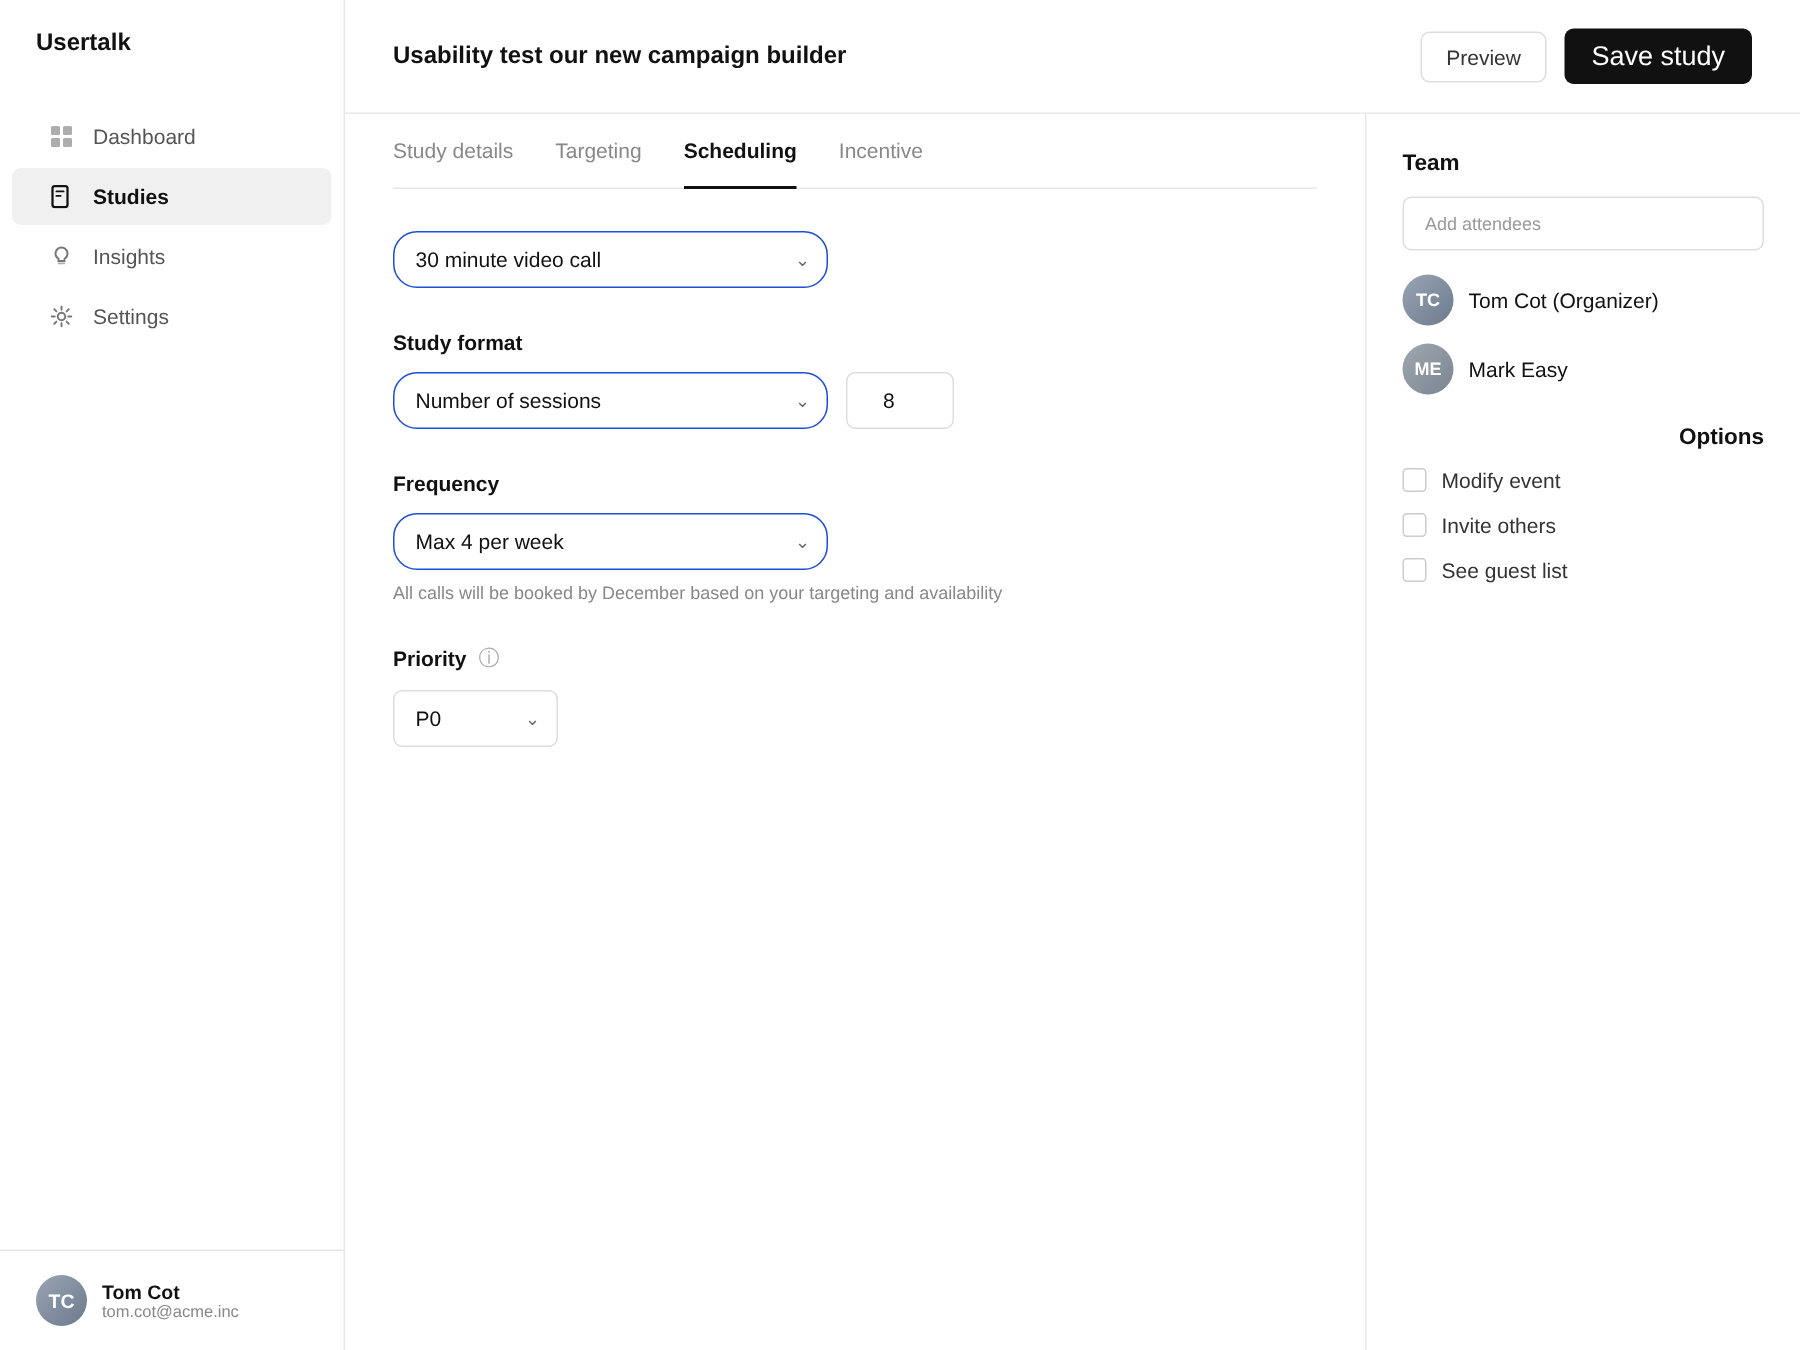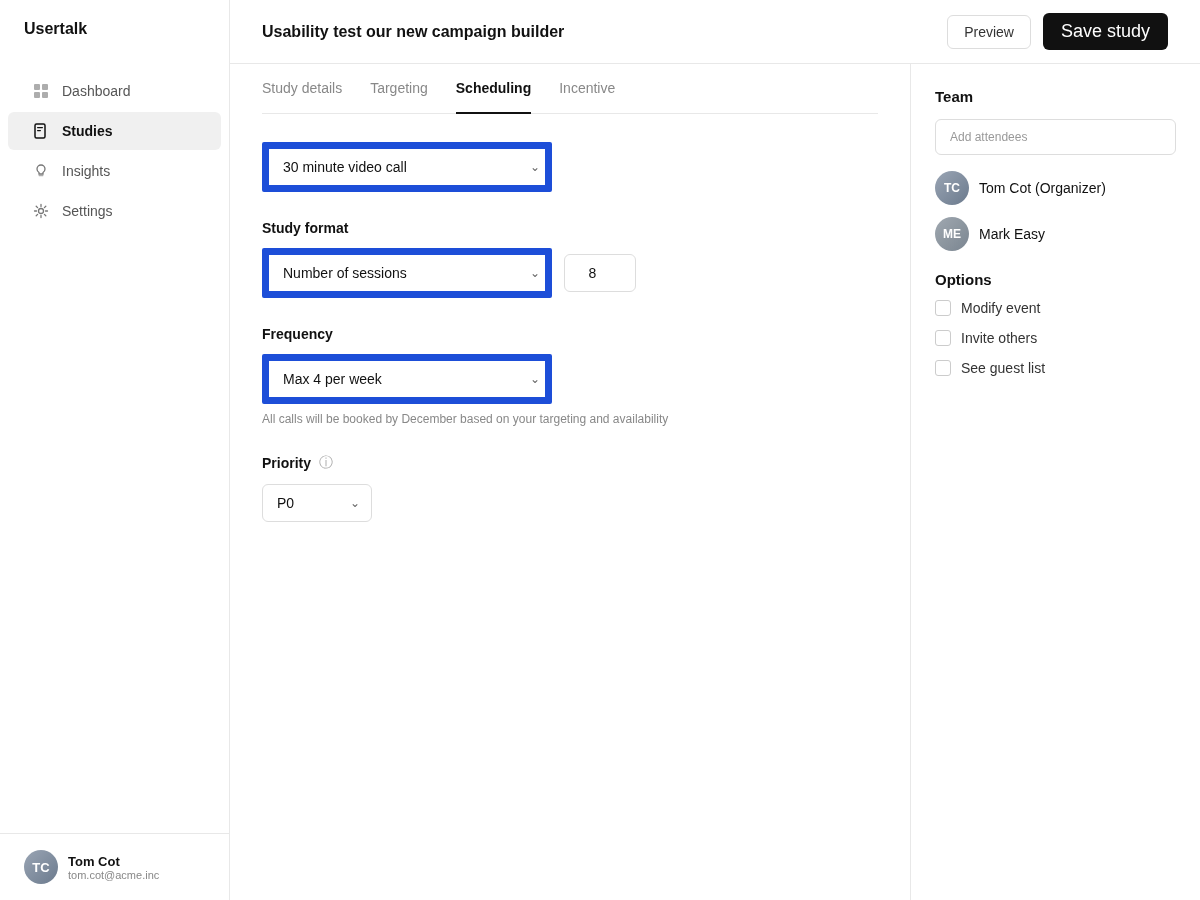--- a/index.html
+++ b/index.html
@@ -82,21 +82,21 @@
       flex: 1;
       display: flex;
       flex-direction: column;
       overflow: hidden;
     }
     .top-bar {
       display: flex;
       align-items: center;
       justify-content: space-between;
       padding: 0 32px;
-      height: 64px;
+      height: 76px;
       border-bottom: 1px solid #e8e8e8;
     }
     .study-title {
       font-size: 16px;
       font-weight: 600;
       color: #111;
     }
     .top-bar-actions {
       display: flex;
       align-items: center;
@@ -164,22 +164,22 @@
     }
     .select-wrapper {
       position: relative;
       display: inline-block;
     }
     .select-full {
       width: 290px;
     }
     .form-select {
       appearance: none;
-      border: 7px solid #1d4ed8;
-      border-radius: 2px;
+      border: 1px solid #1d4ed8;
+      border-radius: 16px;
       padding: 10px 36px 10px 14px;
       font-size: 14px;
       color: #111;
       background: #fff;
       cursor: pointer;
       width: 100%;
     }
     .select-chevron {
       position: absolute;
       right: 12px;
@@ -280,20 +280,21 @@
     }
     .member-name {
       font-size: 14px;
       color: #111;
     }
     .options-section {
       margin-top: 20px;
     }
     .options-section .panel-section-title {
       margin-bottom: 12px;
+      text-align: right;
     }
     .option-row {
       display: flex;
       align-items: center;
       gap: 10px;
       margin-bottom: 14px;
     }
     .option-checkbox {
       width: 16px;
       height: 16px;

